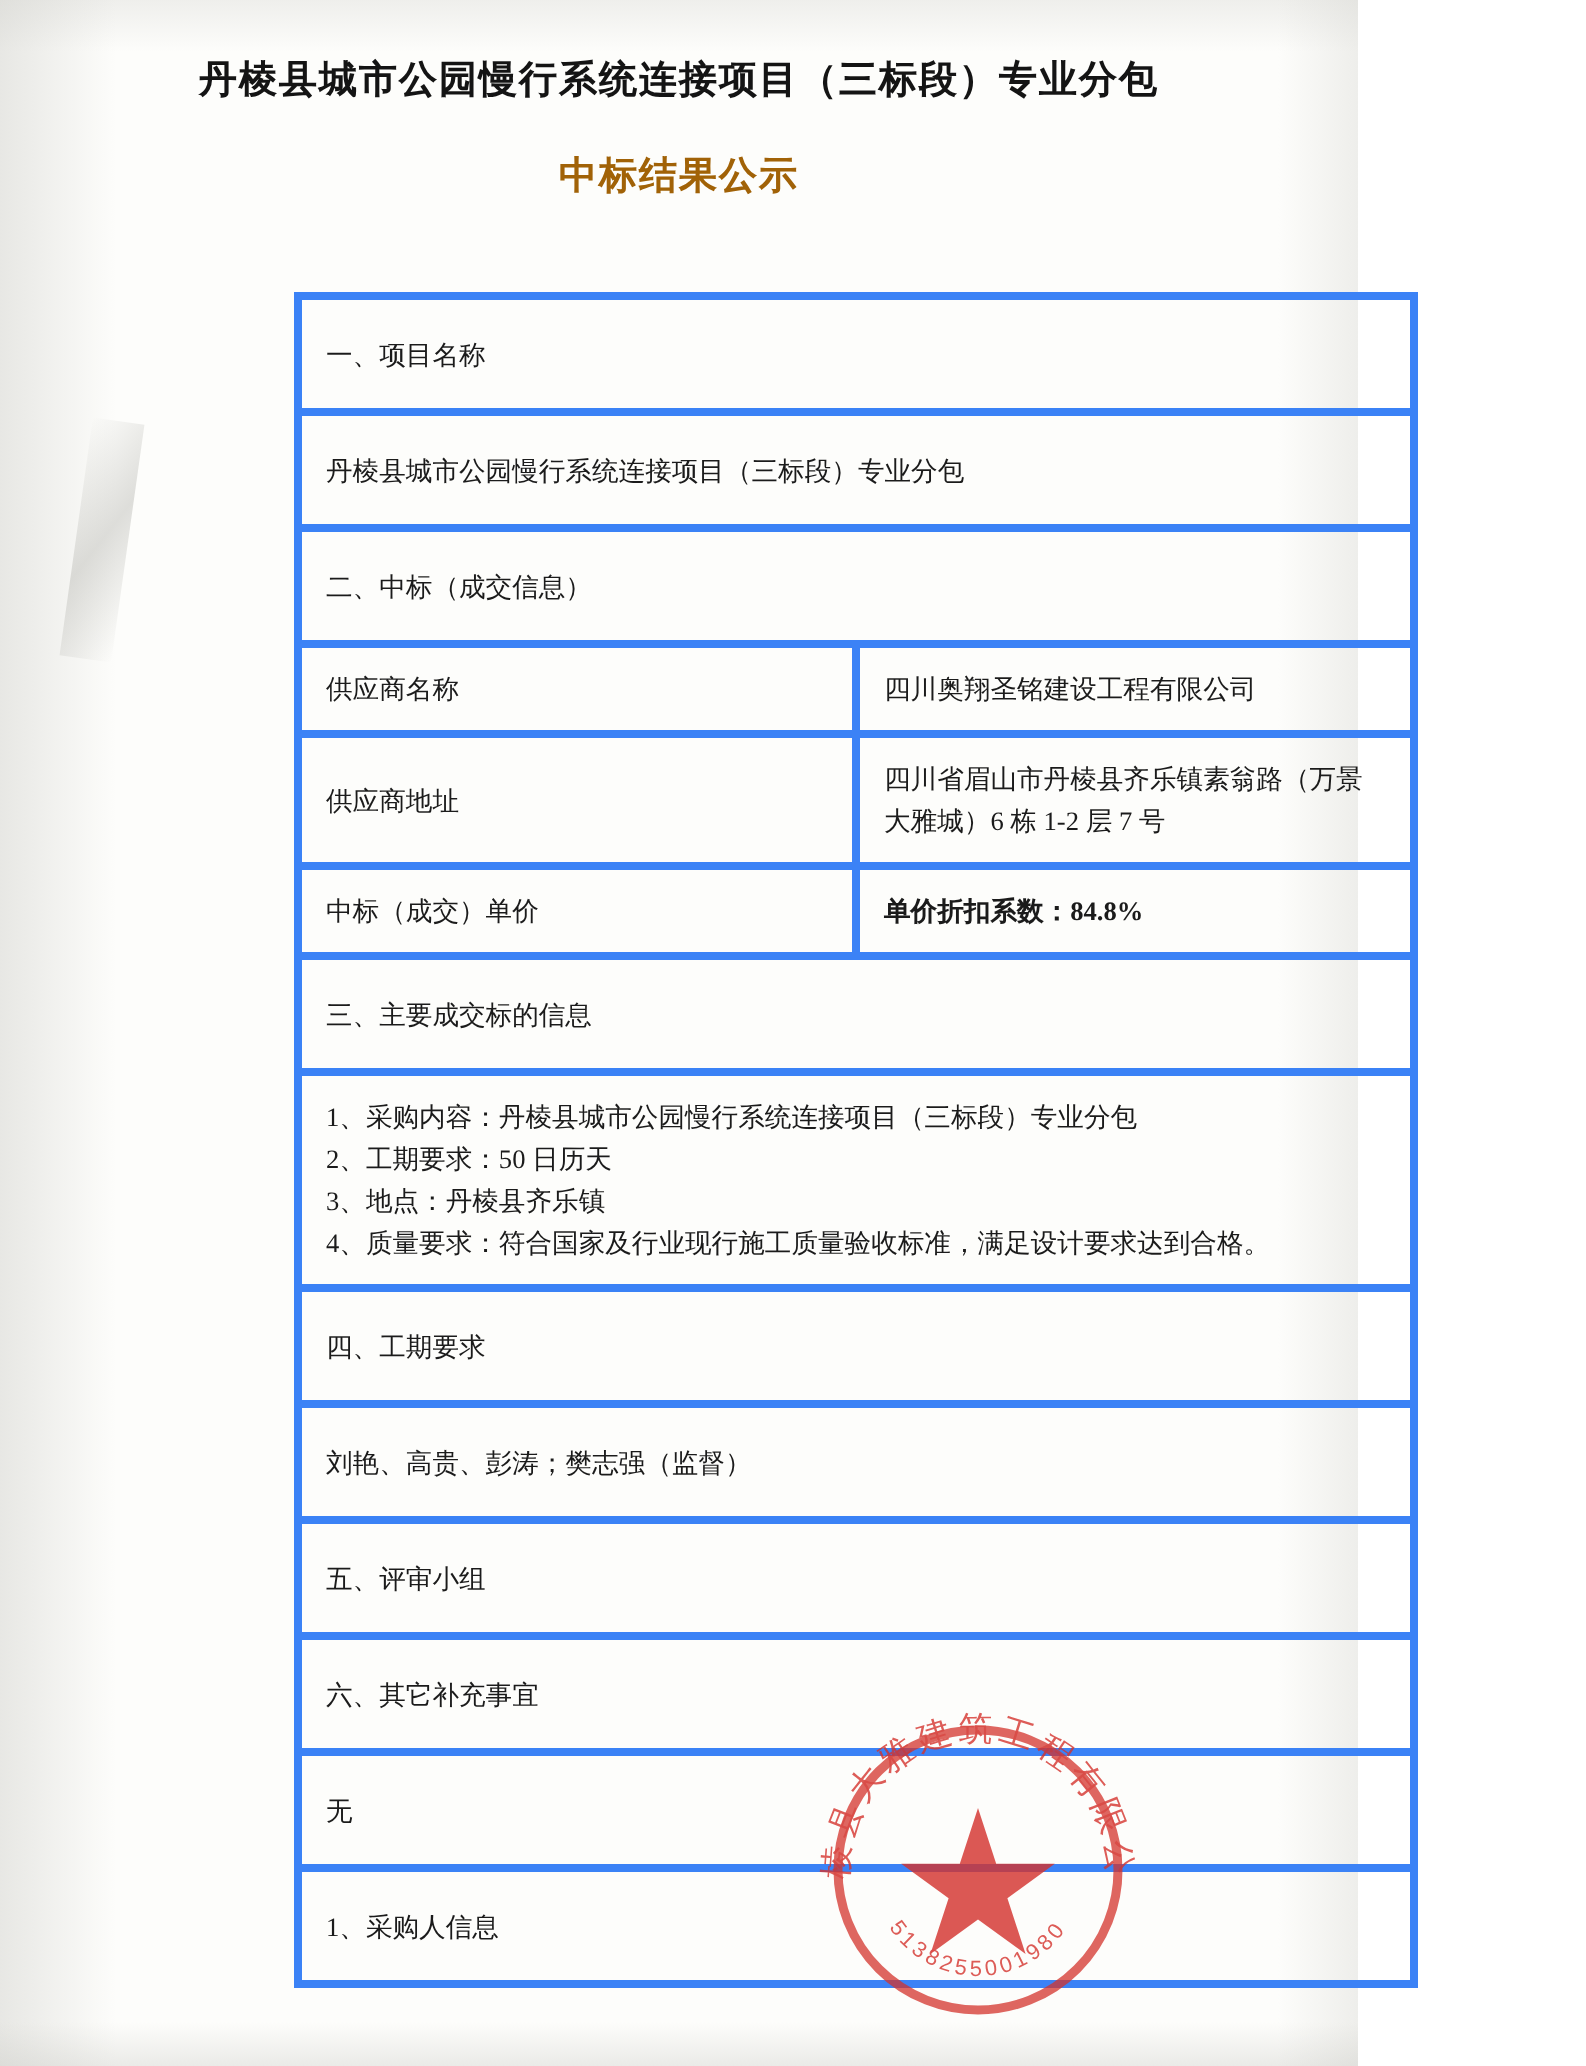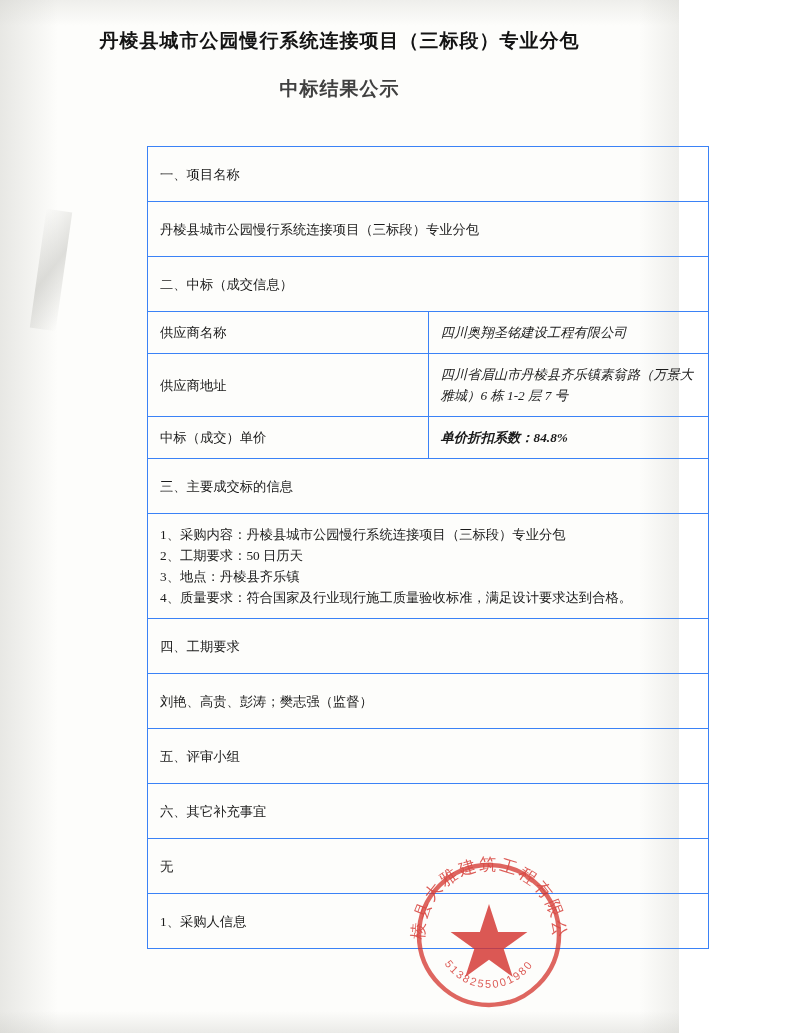--- a/index.html
+++ b/index.html
@@ -71,33 +71,33 @@
     letter-spacing: 1px;
     line-height: 30px;
     color: #141414;
   }
   .doc-title-line2 {
     font-size: 19px;
     font-weight: bold;
     letter-spacing: 1px;
     line-height: 30px;
     margin-top: 18px;
-    color: #404040;
+    color: #a16207;
   }
 
   table.notice {
     position: absolute;
     left: 147px;
     top: 146px;
     width: 562px;
     border-collapse: collapse;
     table-layout: fixed;
   }
   table.notice td {
-    border: 1px solid #3b82f6;
+    border: 4px solid #3b82f6;
     padding: 10px 12px;
     font-size: 13.3px;
     line-height: 21px;
     vertical-align: middle;
     color: #1b1b1b;
   }
   td.label-col {
     width: 128px;
   }
   td.section {
@@ -111,21 +111,20 @@
   .multi-line {
     white-space: pre-line;
     line-height: 23px;
     font-size: 13.2px;
   }
   .bold-val {
     font-weight: bold;
   }
   td.value-cell {
     padding-left: 16px;
-    font-style: italic;
   }
 
   
   .seal {
     position: absolute;
     left: 400px;
     top: 846px;
     width: 178px;
     height: 178px;
     pointer-events: none;

